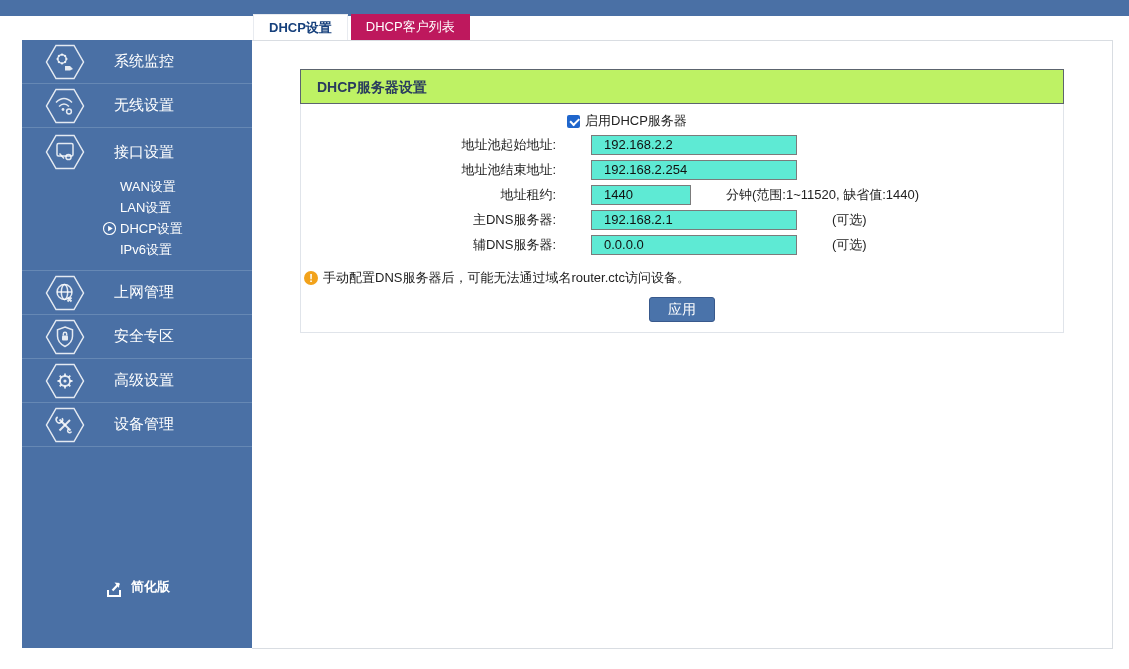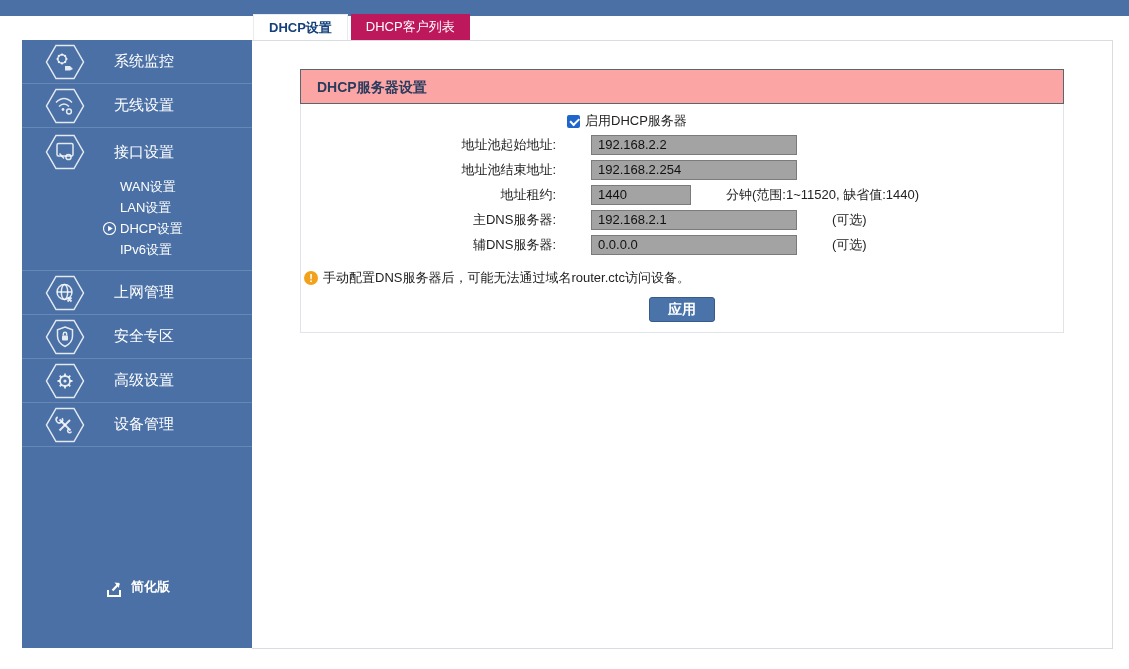--- a/index.html
+++ b/index.html
@@ -14,45 +14,45 @@
   .tab { height:26px; line-height:26px; padding:0 15px; font-size:13px; cursor:pointer; }
   .tab.active { background:#fff; color:#16407c; font-weight:bold; border:1px solid #e8ebf0; border-bottom:none; }
   .tab.inactive { background:#be185d; color:#fff; }
 
   
   .main { position:absolute; left:252px; top:40px; width:861px; height:609px; background:#fff;
           border:1px solid #d9dde2; border-left:none; }
 
   
   .panel { position:absolute; left:48px; top:28px; width:764px; }
-  .panel-header { height:35px; line-height:34px; background:#fca5a5; border:1px solid #5c646e;
+  .panel-header { height:35px; line-height:34px; background:#bef264; border:1px solid #5c646e;
                   padding-left:16px; font-size:14px; font-weight:bold; color:#2a3c5e; }
   .panel-body { border:1px solid #e0e4ea; border-top:none; padding:6px 0 10px 0; }
 
   .cb-row { display:flex; align-items:center; height:22px; padding-left:266px; }
   .checkbox { width:13px; height:13px; background:#1f66cc; border-radius:2px; position:relative; display:inline-block; cursor:pointer; }
   .checkbox::after { content:""; position:absolute; left:2.5px; top:3px; width:7px; height:3.5px;
                      border-left:2px solid #fff; border-bottom:2px solid #fff; transform:rotate(-45deg); }
   .cb-label { font-size:13px; color:#222; margin-left:5px; }
 
   .form-row { display:flex; align-items:center; height:25px; font-size:13px; color:#222;gap:27px; }
   .form-row label { width:255px; text-align:right; display:inline-block; }
-  .form-row input { margin-left:8px; width:206px; height:20px; border:1px solid #7b7b7b; background:#a3a3a3;
-                    font-size:13px; font-family:"Liberation Sans", sans-serif; color:#111; padding:0 6px; }
+  .form-row input { margin-left:8px; width:206px; height:20px; border:1px solid #7b7b7b; background:#5eead4;
+                    font-size:13px; font-family:"Liberation Sans", sans-serif; color:#111; padding:0 12px; }
   .form-row input.short { width:100px; }
   .suffix { margin-left:8px; font-size:13px; color:#222; }
 
   .warning-row { display:flex; align-items:center; margin-top:12px; padding-left:3px; height:18px; }
   .warning-icon { width:14px; height:14px; border-radius:50%; background:#f2a21a; color:#fff;
                   font-size:11px; font-weight:bold; text-align:center; line-height:14px; flex:none; }
   .warning-text { font-size:13px; color:#222; margin-left:5px; }
 
   .apply-row { text-align:center; margin-top:10px; }
   .apply-btn { width:66px; height:25px; background:#4a73aa; border:1px solid #38598c; border-radius:3px;
-               color:#fff; font-size:14px; font-family:"Liberation Sans", sans-serif; cursor:pointer;font-weight:bold; }
+               color:#fff; font-size:14px; font-family:"Liberation Sans", sans-serif; cursor:pointer; }
 
   
   .sidebar { position:absolute; left:22px; top:40px; width:230px; height:608px; background:#4a70a5; z-index:2; }
   .side-item { height:44px; display:flex; align-items:center; cursor:pointer; }
   .side-item .hex-icon { margin-left:23px; width:40px; height:36px; flex:none; }
   .side-label { margin-left:29px; color:#fff; font-size:15px; font-weight:normal; }
   .sep { border-bottom:1px solid #6688b4; }
   .side-group .side-item { height:48px; }
   .submenu { padding-bottom:10px; }
   .submenu-item { position:relative; height:21px; line-height:21px; padding-left:98px; color:#fff;

